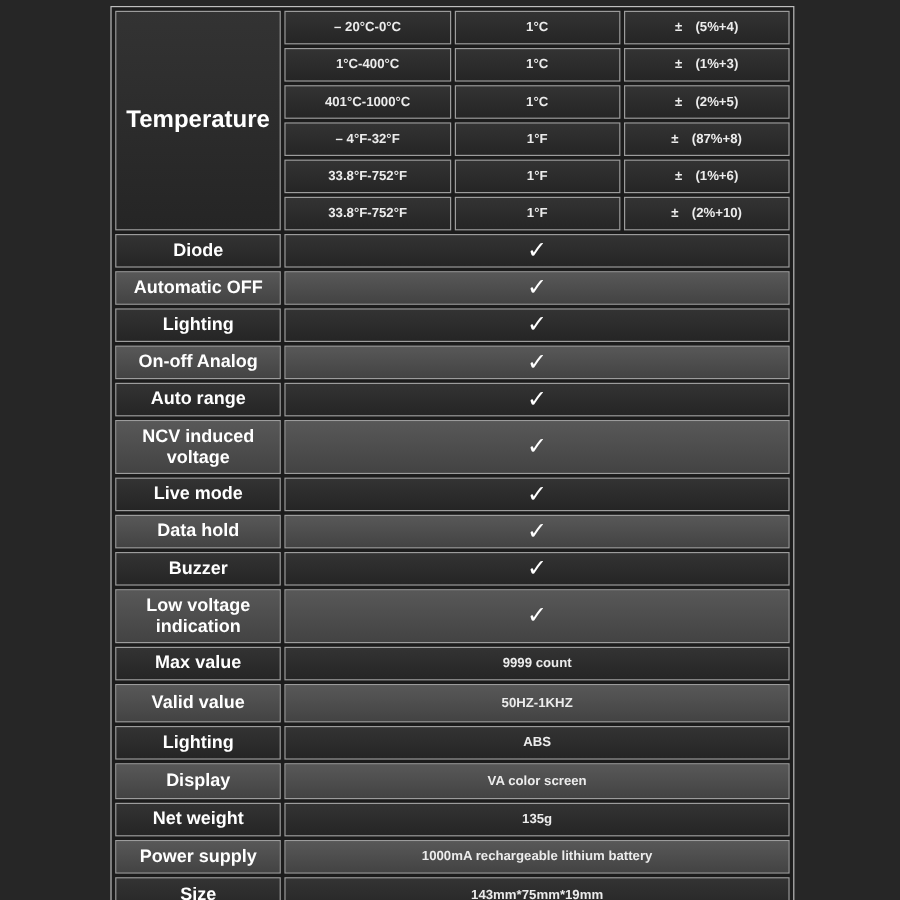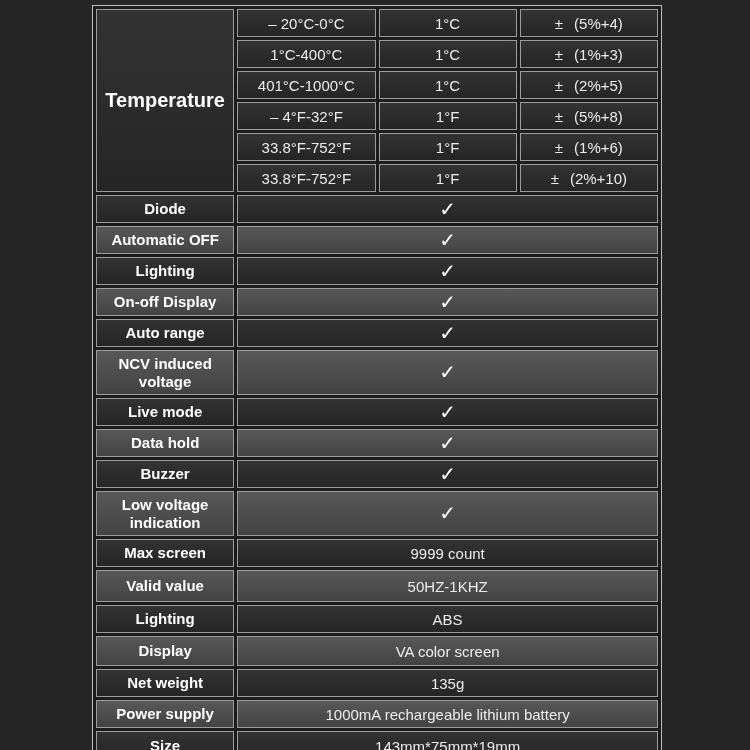--- a/index.html
+++ b/index.html
@@ -31,22 +31,22 @@
   td.light { background: linear-gradient(180deg, #585858 0%, #434343 100%); }
   .label {
     color: #ffffff;
     font-weight: 700;
     font-size: 15px;
     line-height: 1.15;
   }
   .tlabel { font-size: 20px; }
   .value {
     color: #ececec;
-    font-weight: 400;
-    font-size: 15px;
+    font-weight: 700;
+    font-size: 11px;
   }
   .accv { margin-left: 11px; }
   .check {
     color: #ffffff;
     font-weight: 700;
     font-size: 20px;
     line-height: 1;
   }
   .h-s  { height: 26px; }
   .h-m  { height: 30px; }
@@ -77,21 +77,21 @@
       <td class="dark value h-s"><span>±</span><span class="accv">(1%+3)</span></td>
     </tr>
     <tr>
       <td class="dark value h-s">401°C-1000°C</td>
       <td class="dark value h-s">1°C</td>
       <td class="dark value h-s"><span>±</span><span class="accv">(2%+5)</span></td>
     </tr>
     <tr>
       <td class="dark value h-s">– 4°F-32°F</td>
       <td class="dark value h-s">1°F</td>
-      <td class="dark value h-s"><span>±</span><span class="accv">(5%+8)</span></td>
+      <td class="dark value h-s"><span>±</span><span class="accv">(87%+8)</span></td>
     </tr>
     <tr>
       <td class="dark value h-s">33.8°F-752°F</td>
       <td class="dark value h-s">1°F</td>
       <td class="dark value h-s"><span>±</span><span class="accv">(1%+6)</span></td>
     </tr>
     <tr>
       <td class="dark value h-s">33.8°F-752°F</td>
       <td class="dark value h-s">1°F</td>
       <td class="dark value h-s"><span>±</span><span class="accv">(2%+10)</span></td>
@@ -103,21 +103,21 @@
     </tr>
     <tr>
       <td class="light label h-s">Automatic OFF</td>
       <td class="light h-s" colspan="3"><span class="check">✓</span></td>
     </tr>
     <tr>
       <td class="dark label h-s">Lighting</td>
       <td class="dark h-s" colspan="3"><span class="check">✓</span></td>
     </tr>
     <tr>
-      <td class="light label h-s">On-off Display</td>
+      <td class="light label h-s">On-off Analog</td>
       <td class="light h-s" colspan="3"><span class="check">✓</span></td>
     </tr>
     <tr>
       <td class="dark label h-s">Auto range</td>
       <td class="dark h-s" colspan="3"><span class="check">✓</span></td>
     </tr>
     <tr>
       <td class="light label h-t">NCV induced voltage</td>
       <td class="light h-t" colspan="3"><span class="check">✓</span></td>
     </tr>
@@ -132,21 +132,21 @@
     <tr>
       <td class="dark label h-s">Buzzer</td>
       <td class="dark h-s" colspan="3"><span class="check">✓</span></td>
     </tr>
     <tr>
       <td class="light label h-t">Low voltage indication</td>
       <td class="light h-t" colspan="3"><span class="check">✓</span></td>
     </tr>
 
     <tr>
-      <td class="dark label h-s">Max screen</td>
+      <td class="dark label h-s">Max value</td>
       <td class="dark value h-s" colspan="3">9999 count</td>
     </tr>
     <tr>
       <td class="light label h-m">Valid value</td>
       <td class="light value h-m" colspan="3">50HZ-1KHZ</td>
     </tr>
     <tr>
       <td class="dark label h-s">Lighting</td>
       <td class="dark value h-s" colspan="3">ABS</td>
     </tr>

